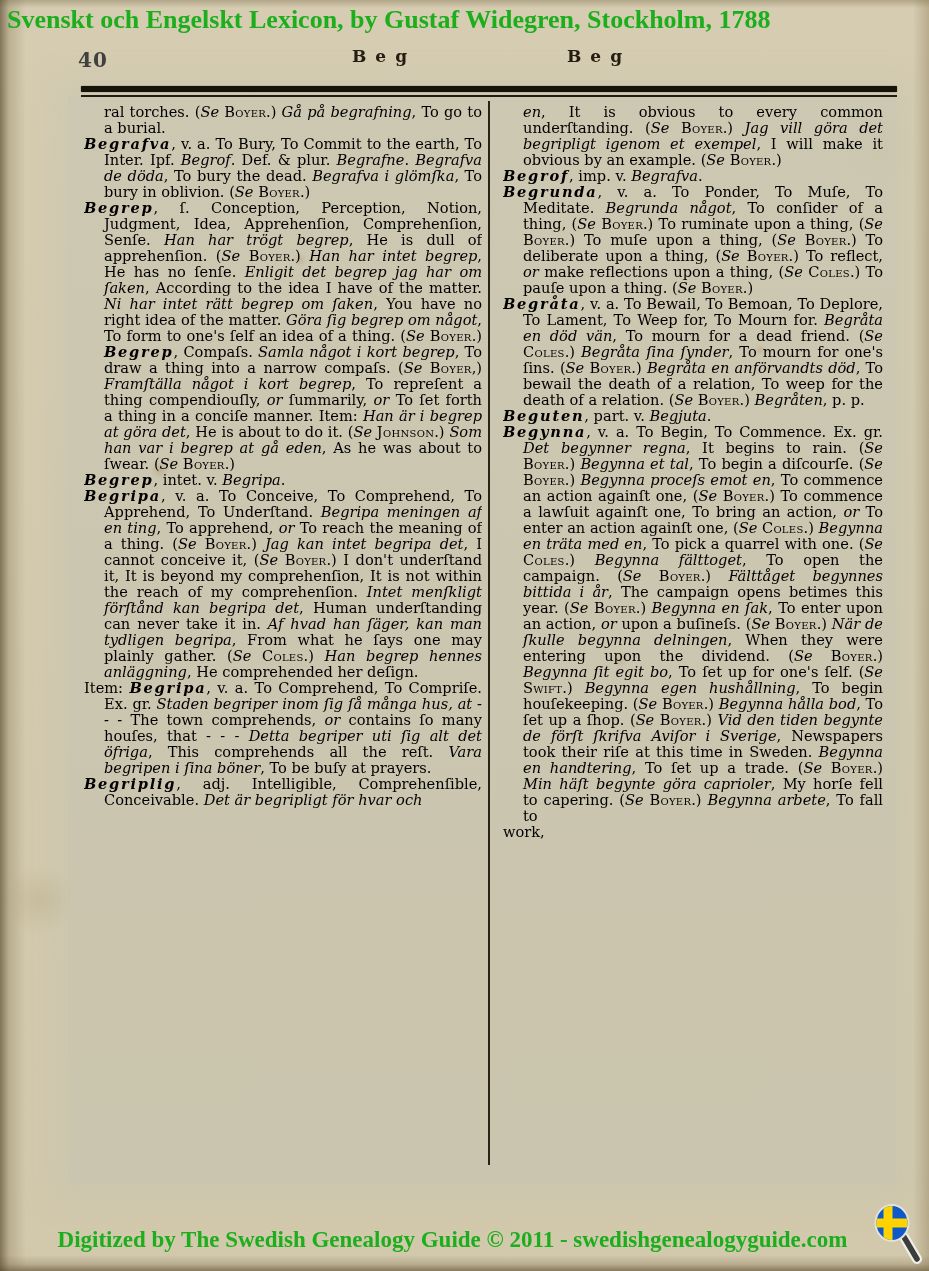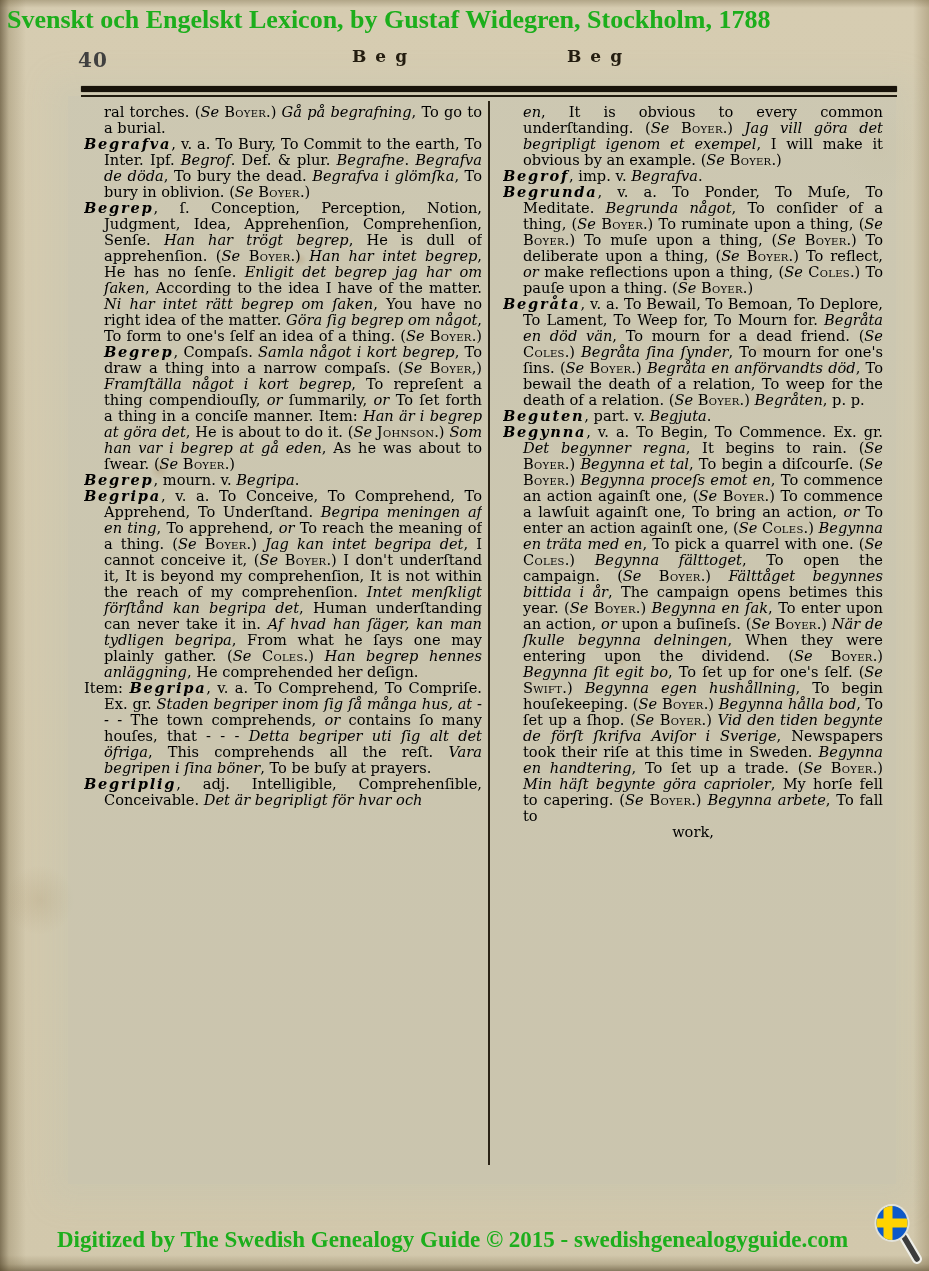--- a/index.html
+++ b/index.html
@@ -57,21 +57,21 @@
     background:#2a2315;
   }
   .col{
     position:absolute;top:104px;height:1066px;overflow:hidden;
     font-size:14.6px;line-height:16px;color:#000000;text-align:justify;
   }
   .col-left{left:84px;width:398px;}
   .col-right{left:503px;width:380px;}
   .para{margin:0;padding-left:20px;text-indent:-20px;}
   .para.cont{text-indent:0;}
-  .para.catch{text-align:center;text-indent:0;padding-left:0;}
+  .para.catch{text-align:left;text-indent:0;padding-left:0;}
   .h{font-weight:bold;font-style:italic;letter-spacing:.12em;}
   .i{font-style:italic;}
   .c{font-variant:small-caps;letter-spacing:.02em;}
   .footer-icon{position:absolute;left:871px;top:1203px;width:52px;height:62px;}
 </style>
 </head>
 <body>
 
 <div class="scan"></div>
 <div class="text-tint"></div>
@@ -87,36 +87,36 @@
   <div class="gap"></div>
   <div class="line"></div>
 </div>
 
 <div class="divider-v"></div>
 
 <div class="col col-left">
     <p class="para cont"><span class="n">ral torches. (</span><span class="i">Se </span><span class="c">Boyer</span><span class="n">.)  </span><span class="i">Gå på begrafning</span><span class="n">, To go to a burial.</span></p>
     <p class="para entry"><span class="h">Begrafva</span><span class="n">, v. a. To Bury, To Commit to the earth, To Inter. Ipf. </span><span class="i">Begrof</span><span class="n">. Def. &amp; plur. </span><span class="i">Begrafne</span><span class="n">. </span><span class="i">Begrafva de döda</span><span class="n">, To bury the dead. </span><span class="i">Begrafva i glömſka</span><span class="n">, To bury in oblivion. (</span><span class="i">Se </span><span class="c">Boyer</span><span class="n">.)</span></p>
     <p class="para entry"><span class="h">Begrep</span><span class="n">, ſ. Conception, Perception, Notion, Judgment, Idea, Apprehenſion, Comprehenſion, Senſe. </span><span class="i">Han har trögt begrep</span><span class="n">, He is dull of apprehenſion. (</span><span class="i">Se </span><span class="c">Boyer</span><span class="n">.) </span><span class="i">Han har intet begrep</span><span class="n">, He has no ſenſe. </span><span class="i">Enligit det begrep jag har om ſaken</span><span class="n">, According to the idea I have of the matter. </span><span class="i">Ni har intet rätt begrep om ſaken</span><span class="n">, You have no right idea of the matter. </span><span class="i">Göra ſig begrep om något</span><span class="n">, To form to one's ſelf an idea of a thing. (</span><span class="i">Se </span><span class="c">Boyer</span><span class="n">.) </span><span class="h">Begrep</span><span class="n">, Compaſs. </span><span class="i">Samla något i kort begrep</span><span class="n">, To draw a thing into a narrow compaſs. (</span><span class="i">Se </span><span class="c">Boyer</span><span class="n">,) </span><span class="i">Framſtälla något i kort begrep</span><span class="n">, To repreſent a thing compendiouſly, </span><span class="i">or</span><span class="n"> ſummarily, </span><span class="i">or</span><span class="n"> To ſet forth a thing in a conciſe manner. Item: </span><span class="i">Han är i begrep at göra det</span><span class="n">, He is about to do it. (</span><span class="i">Se </span><span class="c">Johnson</span><span class="n">.) </span><span class="i">Som han var i begrep at gå eden</span><span class="n">, As he was about to ſwear. (</span><span class="i">Se </span><span class="c">Boyer</span><span class="n">.)</span></p>
-    <p class="para entry"><span class="h">Begrep</span><span class="n">, mourn. v. </span><span class="i">Begripa</span><span class="n">.</span></p>
+    <p class="para entry"><span class="h">Begrep</span><span class="n">, intet. v. </span><span class="i">Begripa</span><span class="n">.</span></p>
     <p class="para entry"><span class="h">Begripa</span><span class="n">, v. a. To Conceive, To Comprehend, To Apprehend, To Underſtand. </span><span class="i">Begripa meningen af en ting</span><span class="n">, To apprehend, </span><span class="i">or</span><span class="n"> To reach the meaning of a thing. (</span><span class="i">Se </span><span class="c">Boyer</span><span class="n">.) </span><span class="i">Jag kan intet begripa det</span><span class="n">, I cannot conceive it, (</span><span class="i">Se </span><span class="c">Boyer</span><span class="n">.) I don't underſtand it, It is beyond my comprehenſion, It is not within the reach of my comprehenſion. </span><span class="i">Intet menſkligt förſtånd kan begripa det</span><span class="n">, Human underſtanding can never take it in. </span><span class="i">Af hvad han ſäger, kan man tydligen begripa</span><span class="n">, From what he ſays one may plainly gather. (</span><span class="i">Se </span><span class="c">Coles</span><span class="n">.) </span><span class="i">Han begrep hennes anläggning</span><span class="n">, He comprehended her deſign.</span></p>
     <p class="para entry"><span class="n">Item: </span><span class="h">Begripa</span><span class="n">, v. a. To Comprehend, To Compriſe. Ex. gr. </span><span class="i">Staden begriper inom ſig ſå många hus, at - - - </span><span class="n">The town comprehends, </span><span class="i">or</span><span class="n"> contains ſo many houſes, that - - - </span><span class="i">Detta begriper uti ſig alt det öfriga</span><span class="n">, This comprehends all the reſt. </span><span class="i">Vara begripen i ſina böner</span><span class="n">, To be buſy at prayers.</span></p>
     <p class="para entry"><span class="h">Begriplig</span><span class="n">, adj. Intelligible, Comprehenſible, Conceivable. </span><span class="i">Det är begripligt för hvar och</span></p>
   </div>
 <div class="col col-right">
     <p class="para cont"><span class="i">en</span><span class="n">, It is obvious to every common underſtanding. (</span><span class="i">Se </span><span class="c">Boyer</span><span class="n">.) </span><span class="i">Jag vill göra det begripligt igenom et exempel</span><span class="n">, I will make it obvious by an example. (</span><span class="i">Se </span><span class="c">Boyer</span><span class="n">.)</span></p>
     <p class="para entry"><span class="h">Begrof</span><span class="n">, imp. v. </span><span class="i">Begrafva</span><span class="n">.</span></p>
     <p class="para entry"><span class="h">Begrunda</span><span class="n">, v. a. To Ponder, To Muſe, To Meditate. </span><span class="i">Begrunda något</span><span class="n">, To conſider of a thing, (</span><span class="i">Se </span><span class="c">Boyer</span><span class="n">.) To ruminate upon a thing, (</span><span class="i">Se </span><span class="c">Boyer</span><span class="n">.) To muſe upon a thing, (</span><span class="i">Se </span><span class="c">Boyer</span><span class="n">.) To deliberate upon a thing, (</span><span class="i">Se </span><span class="c">Boyer</span><span class="n">.) To reflect, </span><span class="i">or</span><span class="n"> make reflections upon a thing, (</span><span class="i">Se </span><span class="c">Coles</span><span class="n">.) To pauſe upon a thing. (</span><span class="i">Se </span><span class="c">Boyer</span><span class="n">.)</span></p>
     <p class="para entry"><span class="h">Begråta</span><span class="n">, v. a. To Bewail, To Bemoan, To Deplore, To Lament, To Weep for, To Mourn for. </span><span class="i">Begråta en död vän</span><span class="n">, To mourn for a dead friend. (</span><span class="i">Se </span><span class="c">Coles</span><span class="n">.) </span><span class="i">Begråta ſina ſynder</span><span class="n">, To mourn for one's ſins. (</span><span class="i">Se </span><span class="c">Boyer</span><span class="n">.) </span><span class="i">Begråta en anförvandts död</span><span class="n">, To bewail the death of a relation, To weep for the death of a relation. (</span><span class="i">Se </span><span class="c">Boyer</span><span class="n">.) </span><span class="i">Begråten</span><span class="n">, p. p.</span></p>
     <p class="para entry"><span class="h">Beguten</span><span class="n">, part. v. </span><span class="i">Begjuta</span><span class="n">.</span></p>
     <p class="para entry"><span class="h">Begynna</span><span class="n">, v. a. To Begin, To Commence. Ex. gr. </span><span class="i">Det begynner regna</span><span class="n">, It begins to rain. (</span><span class="i">Se </span><span class="c">Boyer</span><span class="n">.) </span><span class="i">Begynna et tal</span><span class="n">, To begin a diſcourſe. (</span><span class="i">Se </span><span class="c">Boyer</span><span class="n">.) </span><span class="i">Begynna proceſs emot en</span><span class="n">, To commence an action againſt one, (</span><span class="i">Se </span><span class="c">Boyer</span><span class="n">.) To commence a lawſuit againſt one, To bring an action, </span><span class="i">or</span><span class="n"> To enter an action againſt one, (</span><span class="i">Se </span><span class="c">Coles</span><span class="n">.) </span><span class="i">Begynna en träta med en</span><span class="n">, To pick a quarrel with one. (</span><span class="i">Se </span><span class="c">Coles</span><span class="n">.) </span><span class="i">Begynna fälttoget</span><span class="n">, To open the campaign. (</span><span class="i">Se </span><span class="c">Boyer</span><span class="n">.) </span><span class="i">Fälttåget begynnes bittida i år</span><span class="n">, The campaign opens betimes this year. (</span><span class="i">Se </span><span class="c">Boyer</span><span class="n">.) </span><span class="i">Begynna en ſak</span><span class="n">, To enter upon an action, </span><span class="i">or</span><span class="n"> upon a buſineſs. (</span><span class="i">Se </span><span class="c">Boyer</span><span class="n">.) </span><span class="i">När de ſkulle begynna delningen</span><span class="n">, When they were entering upon the dividend. (</span><span class="i">Se </span><span class="c">Boyer</span><span class="n">.) </span><span class="i">Begynna ſit egit bo</span><span class="n">, To ſet up for one's ſelf. (</span><span class="i">Se </span><span class="c">Swift</span><span class="n">.) </span><span class="i">Begynna egen hushållning</span><span class="n">, To begin houſekeeping. (</span><span class="i">Se </span><span class="c">Boyer</span><span class="n">.) </span><span class="i">Begynna hålla bod</span><span class="n">, To ſet up a ſhop. (</span><span class="i">Se </span><span class="c">Boyer</span><span class="n">.) </span><span class="i">Vid den tiden begynte de förſt ſkrifva Aviſor i Sverige</span><span class="n">, Newspapers took their riſe at this time in Sweden. </span><span class="i">Begynna en handtering</span><span class="n">, To ſet up a trade. (</span><span class="i">Se </span><span class="c">Boyer</span><span class="n">.) </span><span class="i">Min häſt begynte göra caprioler</span><span class="n">, My horſe fell to capering. (</span><span class="i">Se </span><span class="c">Boyer</span><span class="n">.) </span><span class="i">Begynna arbete</span><span class="n">, To fall to</span></p>
     <p class="para catch"><span class="n">work,</span></p>
   </div>
 
-<div class="banner-bottom" style="color: rgb(28, 174, 28);">Digitized by The Swedish Genealogy Guide © 2015 - swedishgenealogyguide.com</div>
+<div class="banner-bottom" style="color: rgb(28, 174, 28);">Digitized by The Swedish Genealogy Guide © 2011 - swedishgenealogyguide.com</div>
 
 <svg class="footer-icon" viewBox="0 0 52 62">
   <defs>
     <clipPath id="flagClip">
         <ellipse cx="21" cy="20" rx="15.5" ry="17"></ellipse>
       </clipPath>
   </defs>
   <line x1="33" y1="34" x2="46" y2="56" stroke="#efefe8" stroke-width="10" stroke-linecap="round"></line>
   <line x1="33" y1="34" x2="46" y2="56" stroke="#3c3c3c" stroke-width="5.5" stroke-linecap="round"></line>
   <ellipse cx="21" cy="20" rx="17.5" ry="19" fill="#e2e2da"></ellipse>

